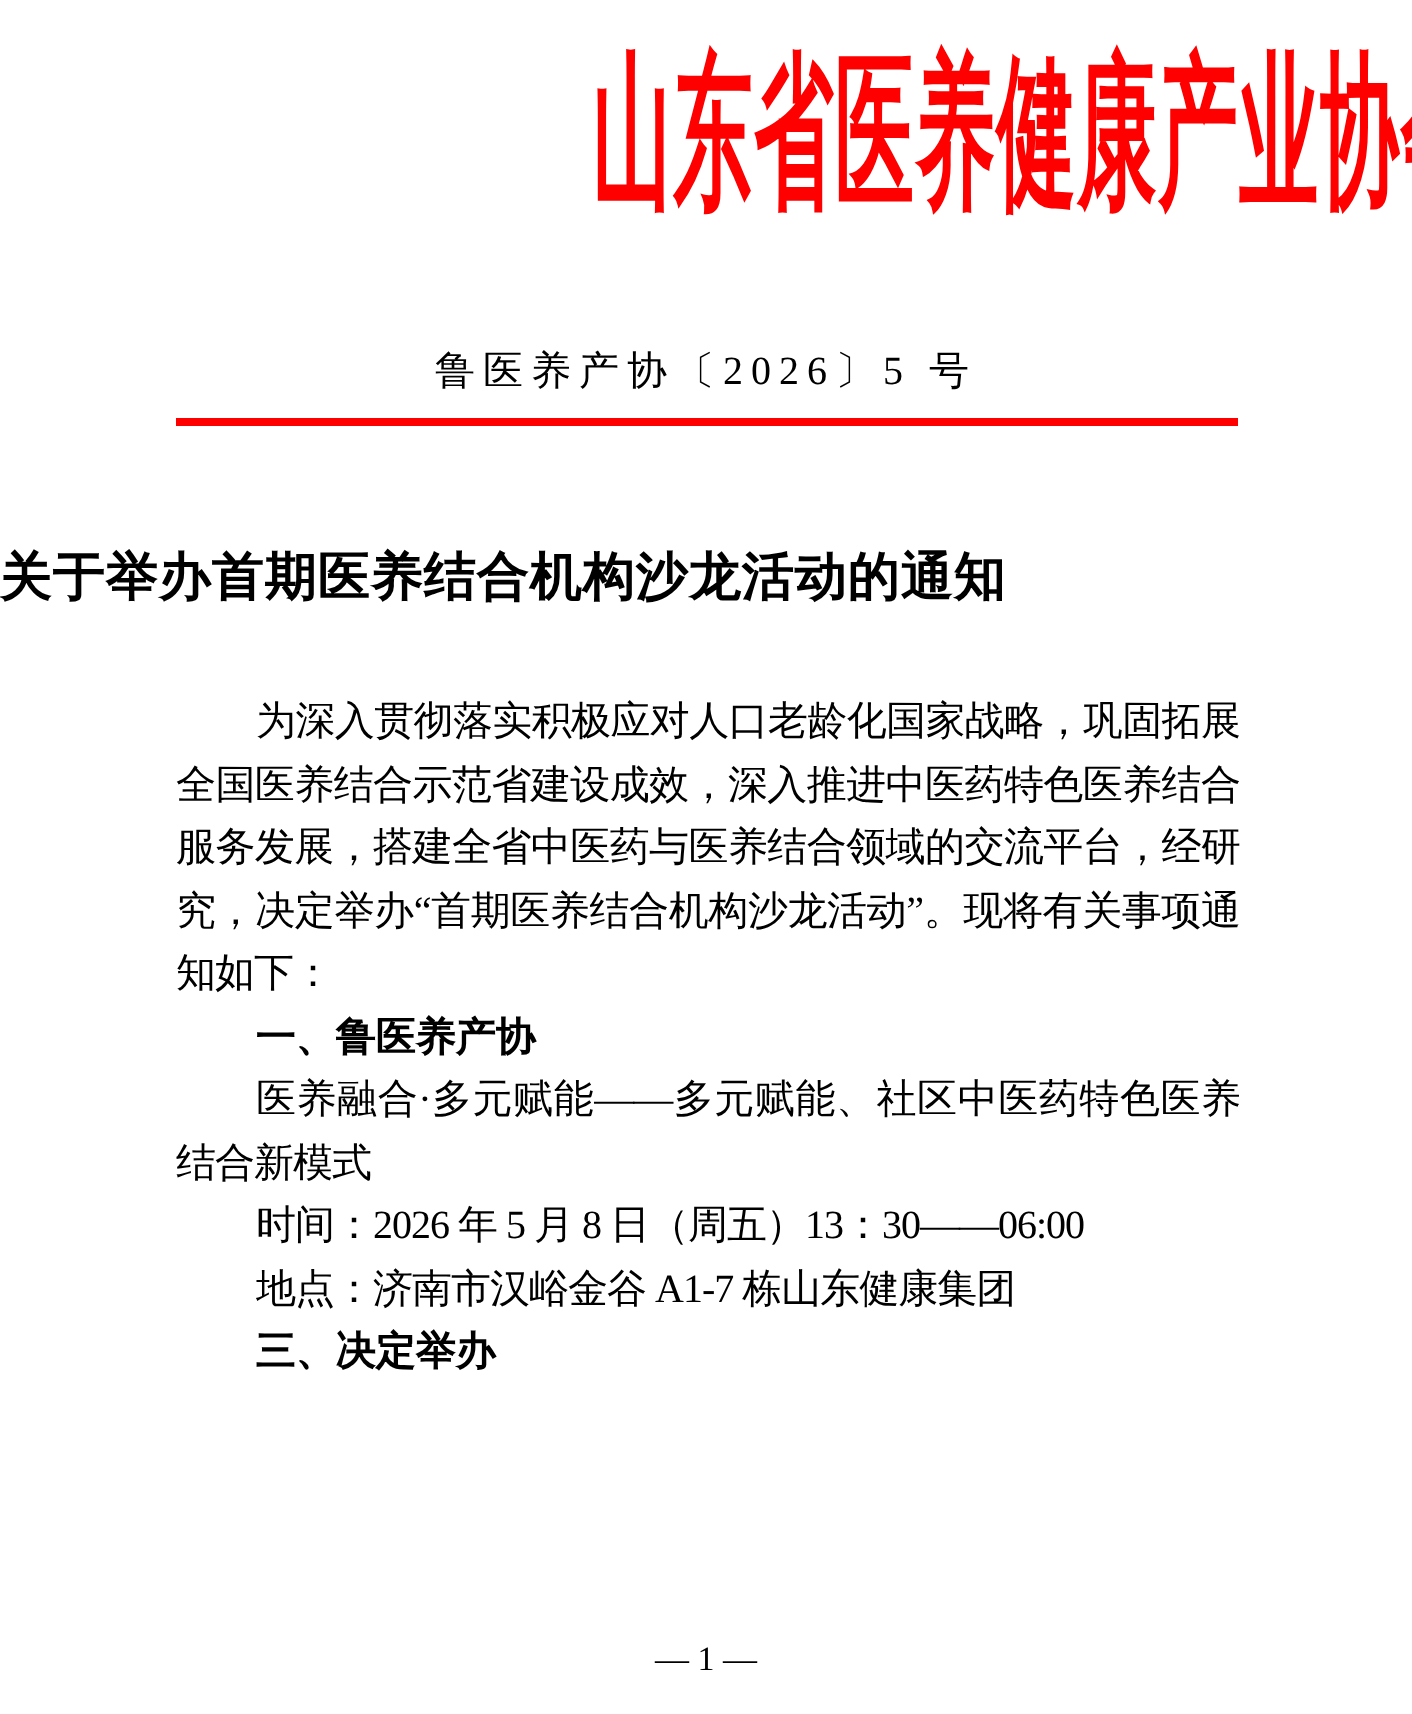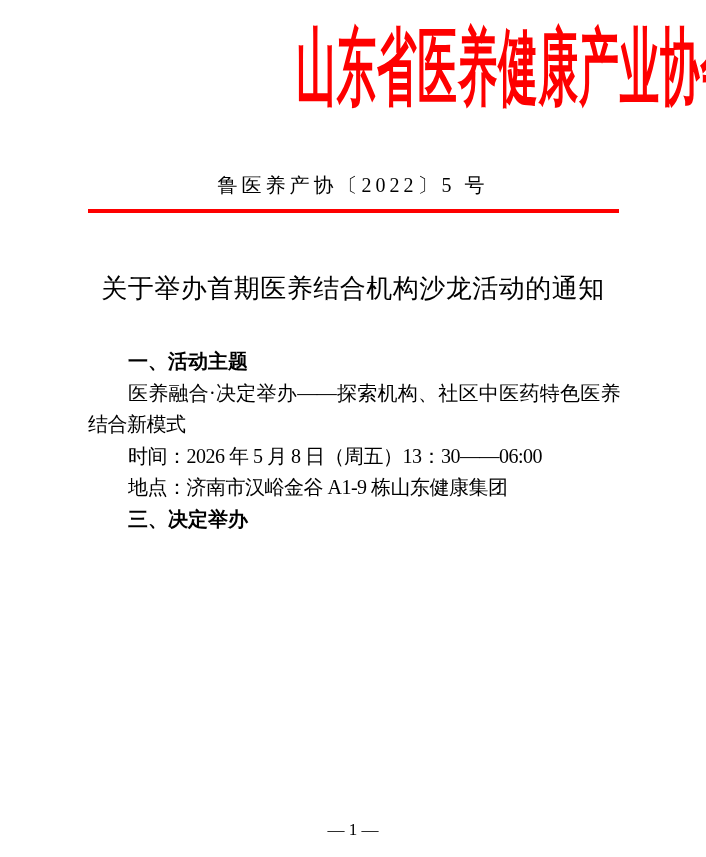--- a/index.html
+++ b/index.html
@@ -55,23 +55,22 @@
     width: 531px;
     height: 4px;
     background: #fe0000;
   }
   
   .doc-title {
     position: absolute;
     top: 271px;
     left: 0;
     width: 100%;
-    text-align: center;
     font-size: 26px;
-    font-weight: normal;
+    font-weight: bold;
     letter-spacing: 0.5px;
     color: #000000;
   }
   
   .doc-body {
     position: absolute;
     top: 346px;
     left: 88px;
     width: 532px;
     font-size: 20px;
@@ -102,29 +101,30 @@
 </style>
 </head>
 <body>
 
 <div class="page">
 
   <div class="org-title-wrap">
     <span class="org-title">山东省医养健康产业协会文件</span>
   </div>
 
-  <div class="doc-number">鲁医养产协〔2022〕5 号</div>
+  <div class="doc-number">鲁医养产协〔2026〕5 号</div>
 
   <div class="red-line"></div>
 
   <div class="doc-title">关于举办首期医养结合机构沙龙活动的通知</div>
 
   <div class="doc-body">
-    <p class="section-heading">一、活动主题</p>
-    <p>医养融合·决定举办——探索机构、社区中医药特色医养结合新模式</p>
+    <p>为深入贯彻落实积极应对人口老龄化国家战略，巩固拓展全国医养结合示范省建设成效，深入推进中医药特色医养结合服务发展，搭建全省中医药与医养结合领域的交流平台，经研究，决定举办“首期医养结合机构沙龙活动”。现将有关事项通知如下：</p>
+    <p class="section-heading">一、鲁医养产协</p>
+    <p>医养融合·多元赋能——多元赋能、社区中医药特色医养结合新模式</p>
     <p>时间：2026 年 5 月 8 日（周五）13：30——06:00</p>
-    <p>地点：济南市汉峪金谷 A1-9 栋山东健康集团</p>
+    <p>地点：济南市汉峪金谷 A1-7 栋山东健康集团</p>
     <p class="section-heading">三、决定举办</p>
   </div>
 
   <div class="page-number">— 1 —</div>
 
 </div>
 
 </body></html>

